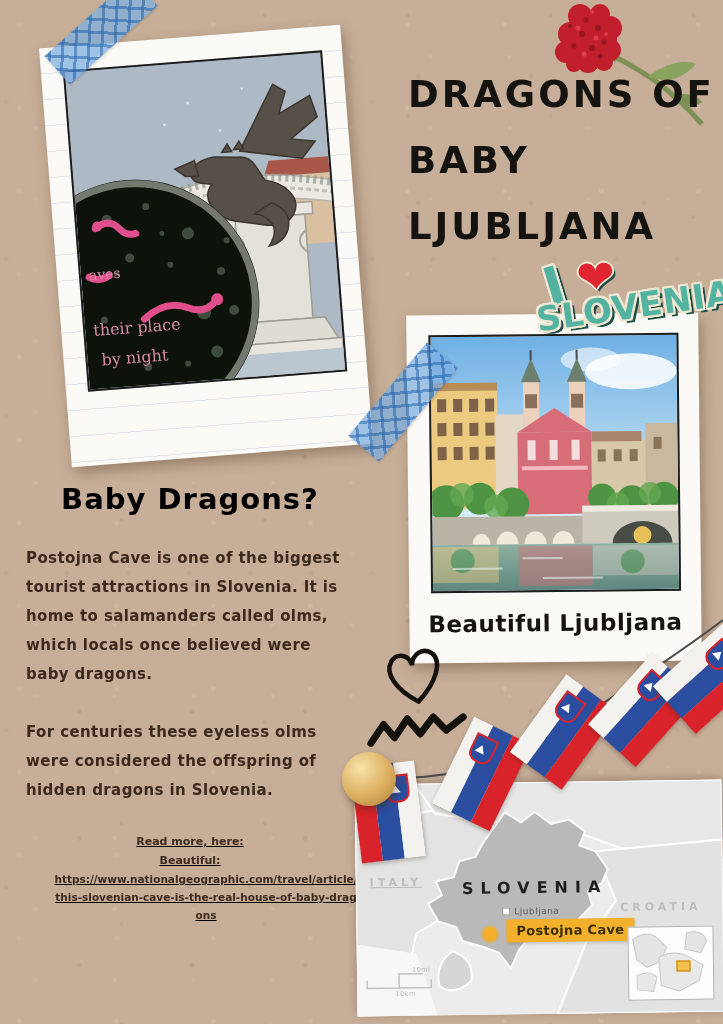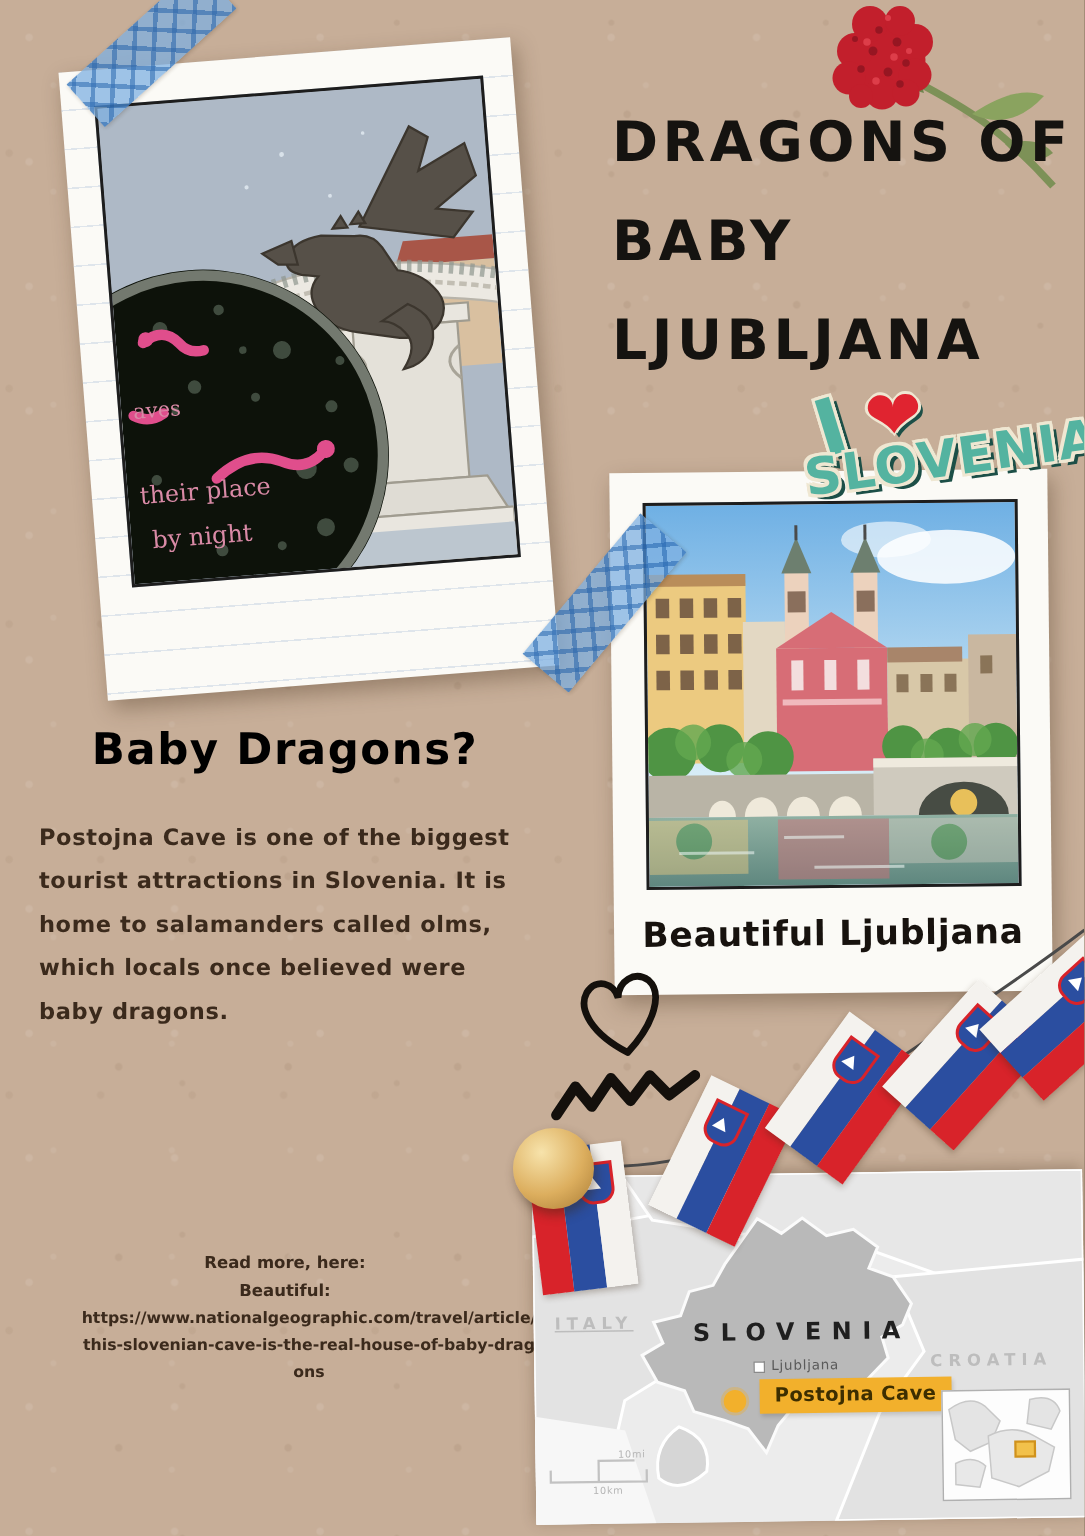--- a/index.html
+++ b/index.html
@@ -334,21 +334,22 @@
     </svg>
   </div>
   <div class="abs" style="left:366px;top:708px;z-index:2;transform:rotate(-4deg);">
     <svg width="106" height="42" viewBox="0 0 106 42">
       <polyline points="4,32 18,14 28,28 42,10 54,26 68,10 80,24 98,12" fill="none" stroke="#14100c" stroke-width="7" stroke-linecap="round" stroke-linejoin="round"></polyline>
     </svg>
   </div>
 
   <div class="abs heading" style="left:30px;top:482px;width:320px;z-index:1;">Baby Dragons?</div>
   <div class="abs para" style="left:26px;top:544px;width:332px;z-index:1;">Postojna Cave is one of the biggest tourist attractions in Slovenia. It is home to salamanders called olms, which locals once believed were baby dragons.</div>
-  <div class="abs" style="left:22px;top:832px;width:336px;z-index:1;">
+  <div class="abs para" style="left:26px;top:718px;width:332px;z-index:1;">For centuries these eyeless olms were considered the offspring of hidden dragons in Slovenia.</div>
+  <div class="abs" style="left:22px;top:832px;width:336px;z-index:1;text-decoration:underline;">
     <div class="refsmall">Read more, here:</div>
     <div class="refsmall">Beautiful:</div>
     <div class="refurl">https://www.nationalgeographic.com/travel/article/this-slovenian-cave-is-the-real-house-of-baby-dragons</div>
   </div>
 
   <div id="map" class="abs" style="left:356px;top:782px;width:367px;height:232px;">
     <svg width="367" height="232" viewBox="0 0 367 232">
       <rect width="367" height="232" fill="#ececec"></rect>
 
       <path d="M0,40 L120,20 150,60 110,120 60,150 40,232 0,232 Z" fill="#e3e3e3" stroke="#ffffff" stroke-width="2"></path>

